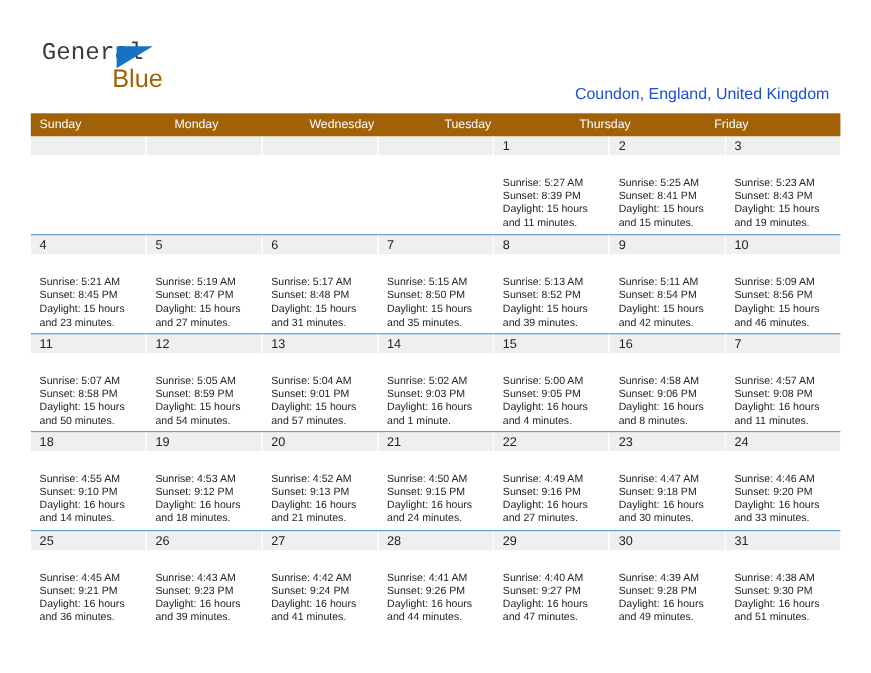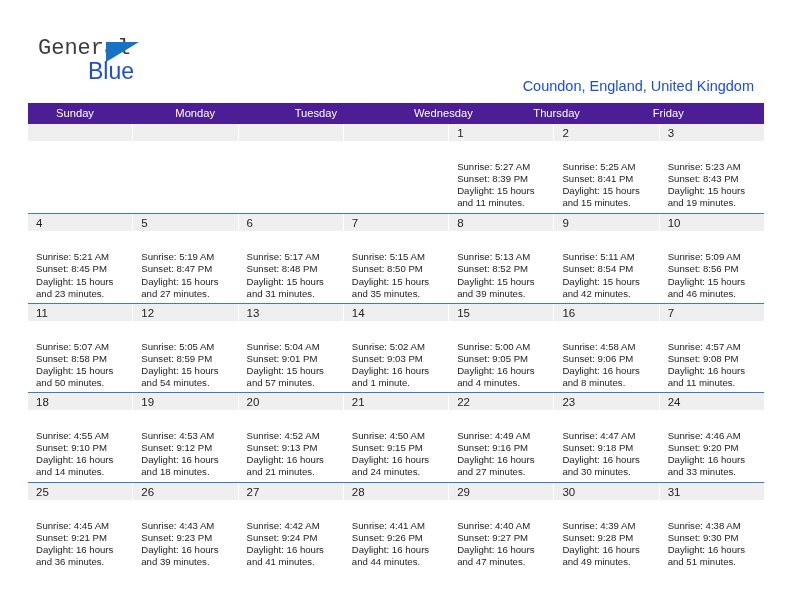--- a/index.html
+++ b/index.html
@@ -38,24 +38,24 @@
     left: 0;
     top: 0;
     font-size: 22px;
     color: #3c3c3c;
     letter-spacing: 0px;
     line-height: 26px;
     font-family: Liberation Mono, monospace;
   }
   .logo-blue {
     position: absolute;
-    left: 50px;
+    left: 64px;
     top: 22px;
     font-size: 23px;
-    color: #1d4ed8;
+    color: #a16207;
     line-height: 26px;
     font-family: "Liberation Sans", sans-serif;
   }
   .logo-tri {
     position: absolute;
     left: 68px;
     top: 6px;
     width: 0;
     height: 0;
     border-left: 33px solid #1673c4;
@@ -82,23 +82,22 @@
 
   
   .cal {
     position: absolute;
     left: 28px;
     top: 103px;
     width: 736px;
   }
   .cal-head {
     display: flex;
-    background: #4c1d95;
+    background: #a16207;
     height: 21px;
-    padding-left: 20px;
   }
   .cal-head .hcell {
     flex: 1 1 0;
     color: #ffffff;
     font-size: 11.2px;
     line-height: 21px;
     padding-left: 8px;
     white-space: nowrap;
     overflow: hidden;
   }
@@ -151,22 +150,22 @@
 
     <div class="subtitle">Coundon, England, United Kingdom</div>
 
   </div>
 
   <div class="cal">
 
     <div class="cal-head">
       <div class="hcell">Sunday</div>
       <div class="hcell">Monday</div>
+      <div class="hcell">Wednesday</div>
       <div class="hcell">Tuesday</div>
-      <div class="hcell">Wednesday</div>
       <div class="hcell">Thursday</div>
       <div class="hcell">Friday</div>
     </div>
 
     <div id="weeks-container">
         <div class="week first">
           <div class="cell empty">
             <div class="daynum-band">
               <span class="daynum"></span>
             </div>

